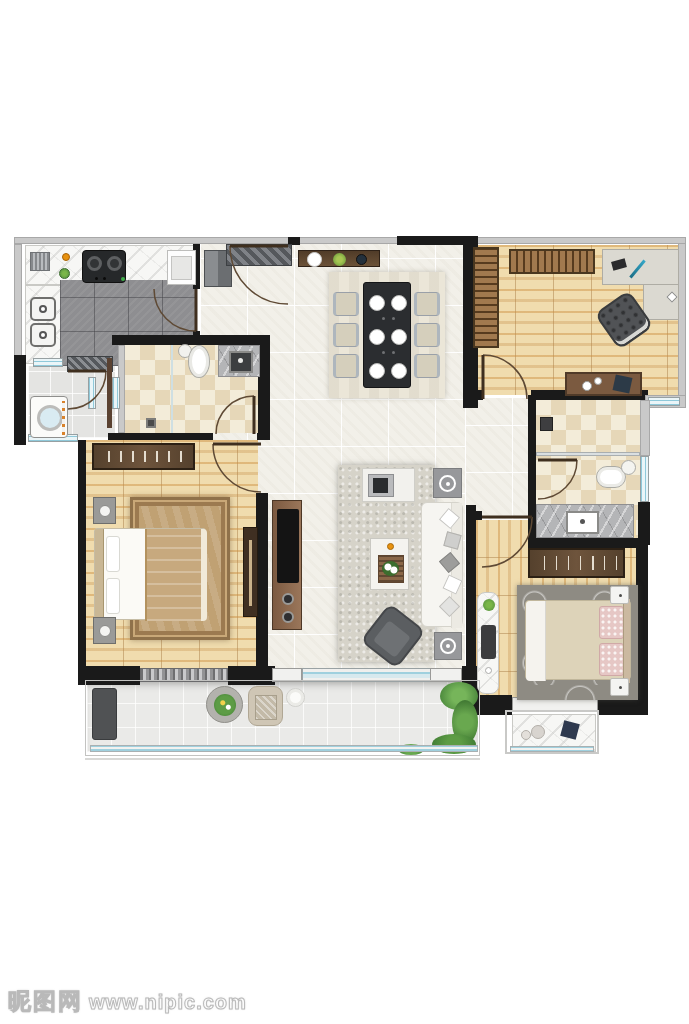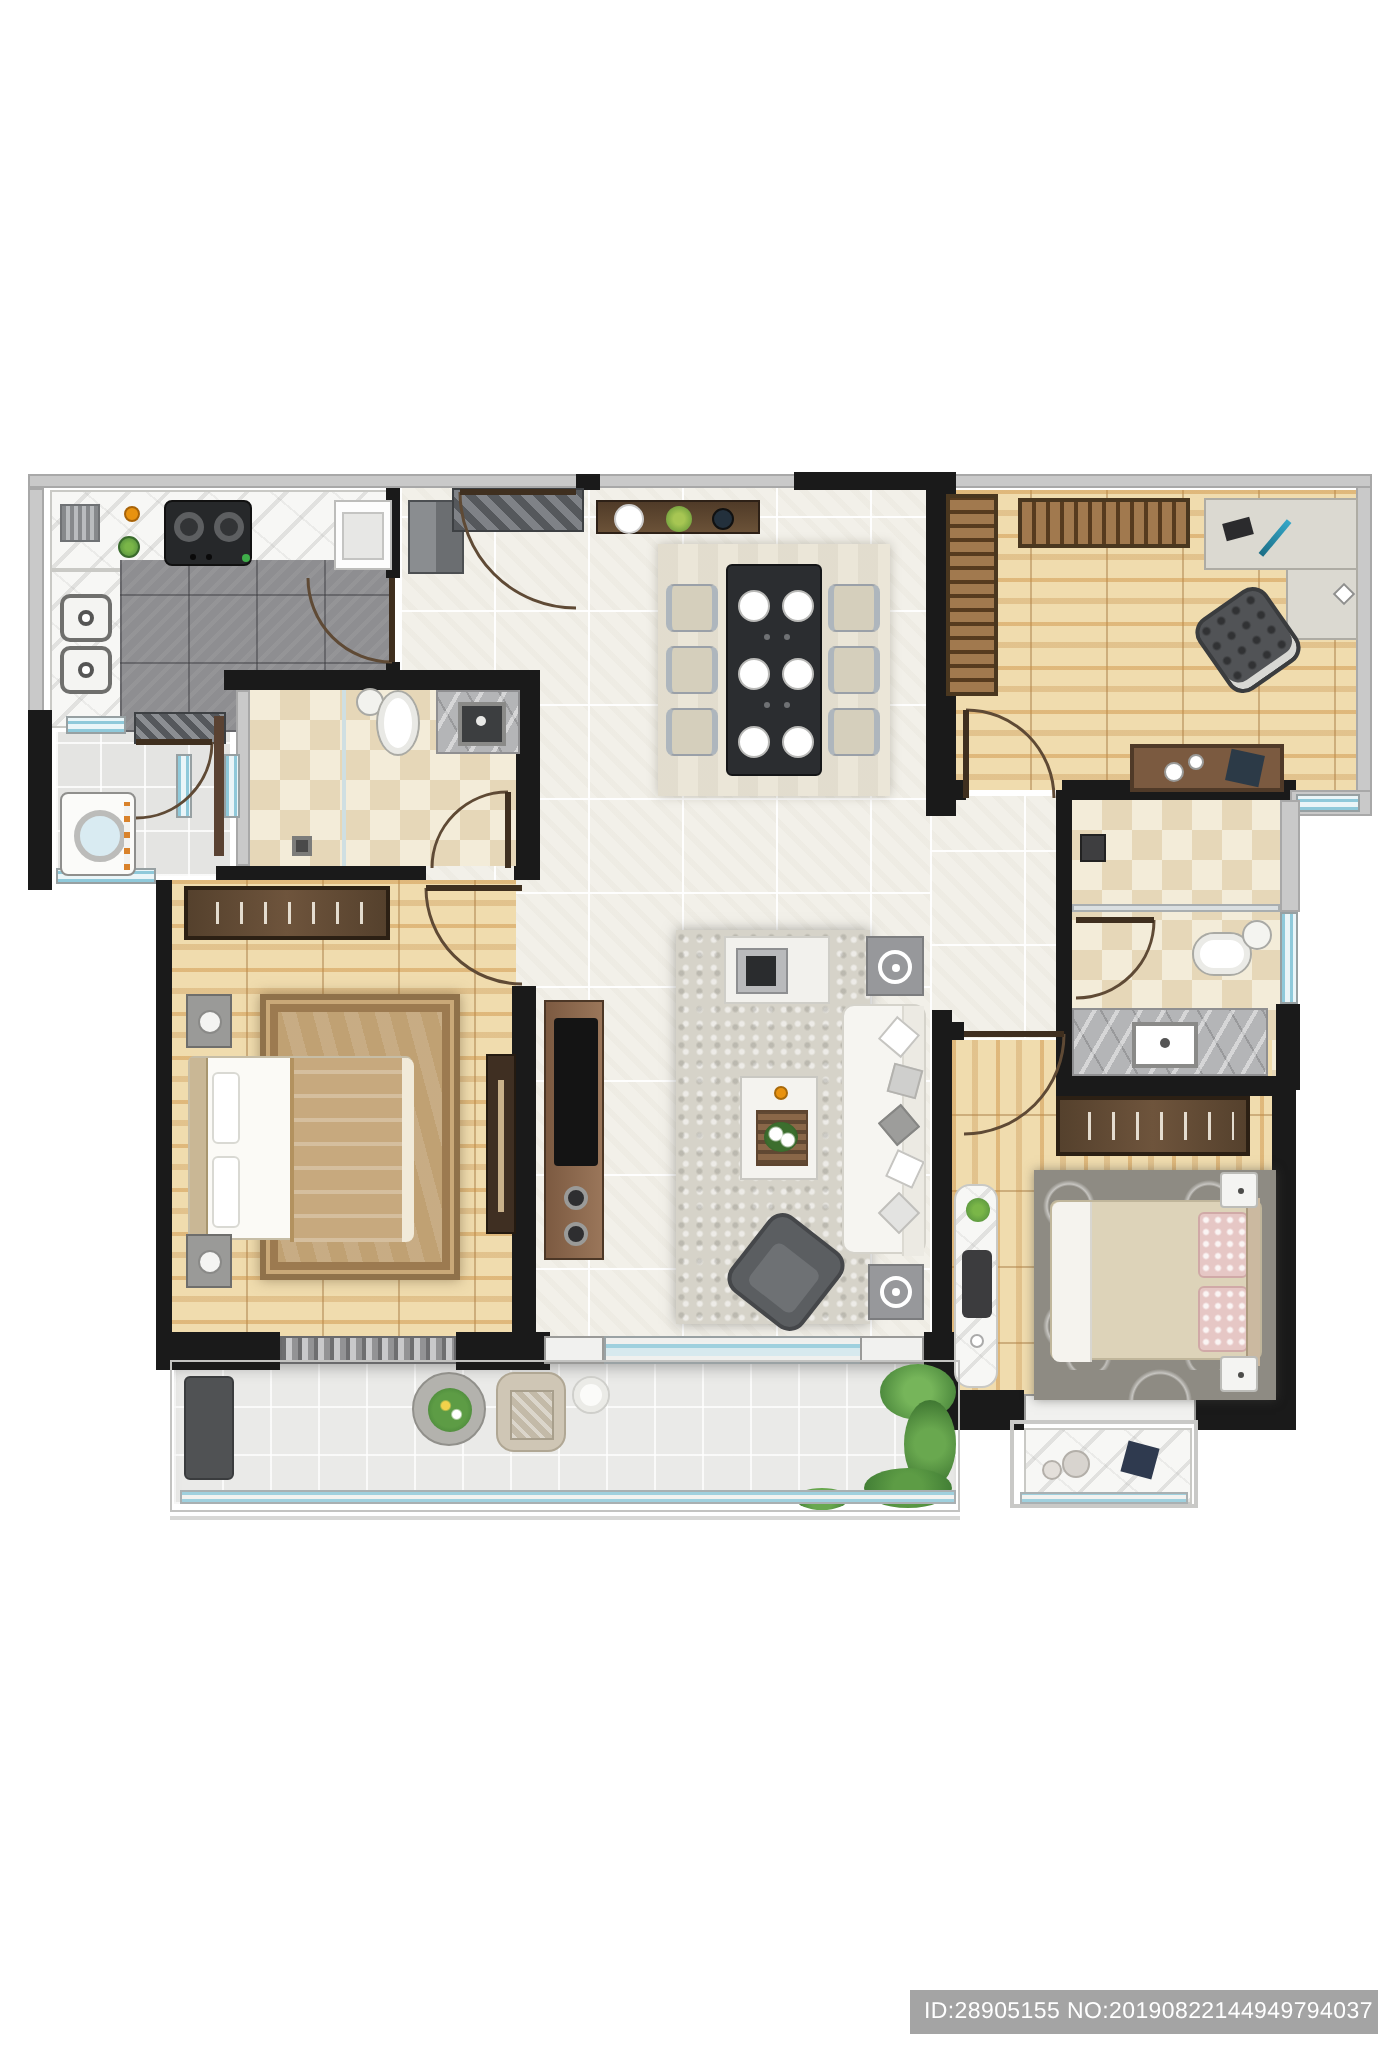--- a/index.html
+++ b/index.html
@@ -348,15 +348,18 @@
       <line x1="196" y1="289" x2="196" y2="331"></line>
       <line x1="68" y1="371" x2="106" y2="371"></line>
       <line x1="254" y1="434" x2="254" y2="396"></line>
       <line x1="261" y1="444" x2="213" y2="444"></line>
       <line x1="483" y1="399" x2="483" y2="355"></line>
       <line x1="538" y1="460" x2="577" y2="460"></line>
       <line x1="482" y1="517" x2="532" y2="517"></line>
     </g>
   </svg>
 
-  <div class="idbar">ID:28905155 NO:20190822144949794037</div>
+  <div class="wm">
+    <span class="logo">昵图网</span>
+    <span class="url">www.nipic.com</span>
+  </div>
 
 </div>
 
 </body></html>

